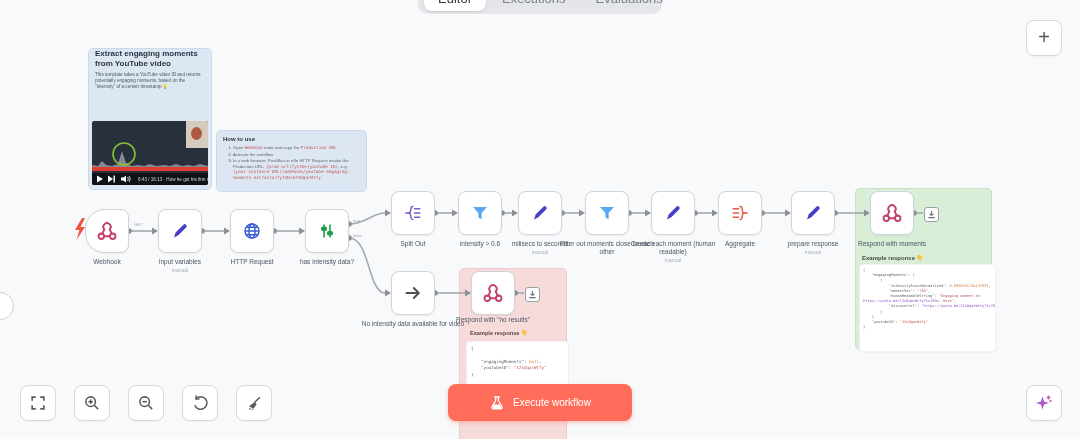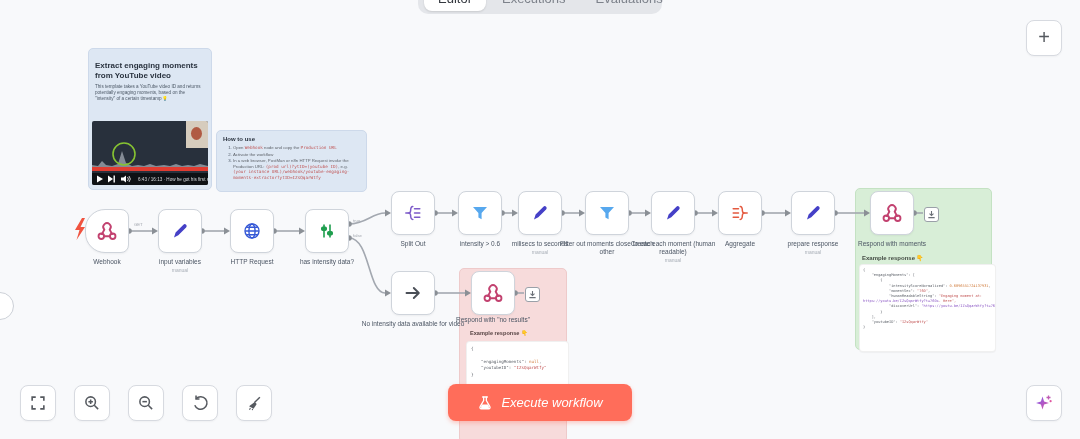--- a/index.html
+++ b/index.html
@@ -60,21 +60,21 @@
   .node-sublabel{position:absolute;text-align:center;font-size:5px;color:#a8aeb6;width:110px;}
   .conn-mini-label{position:absolute;font-size:4.2px;color:#a0a5ad;}
   .plus-square{position:absolute;width:13px;height:13px;background:#fff;
                border:1.2px solid #9aa0a8;border-radius:3px;display:flex;
                align-items:center;justify-content:center;}
 
   
   .execute-btn{position:absolute;left:448px;top:384px;width:184px;height:37px;
                background:#ff6d5a;border-radius:8px;display:flex;align-items:center;
                justify-content:center;gap:8px;box-shadow:0 2px 4px rgba(255,109,90,.35);}
-  .execute-label{color:#ffffff;font-size:13px;font-style:italic;}
+  .execute-label{color:#ffffff;font-size:10px;}
 
   
   .edge-circle{position:absolute;left:-14px;top:292px;width:26px;height:26px;
                border-radius:50%;background:#fff;border:1px solid #ccd0d7;}
 </style>
 </head>
 <body>
 
 <div id="screen">
 
@@ -83,21 +83,21 @@
     <div class="tab">Executions</div>
     <div class="tab">Evaluations</div>
   </div>
 
   <div class="sq-btn" style="left:1026px;top:20px;">
     <span class="plus-glyph">+</span>
   </div>
 
   <div class="edge-circle"></div>
 
-  <div class="sticky blue" style="left:88px;top:48px;width:124px;height:142px;padding:12px 6px;">
+  <div class="sticky blue" style="left:88px;top:48px;width:124px;height:142px;padding:0 6px;">
     <div class="sticky-title" style="font-size:8px;line-height:10px;">Extract engaging moments from YouTube video</div>
     <div class="sticky-body" style="font-size:4.6px;line-height:6px;margin-top:3px;">This template takes a YouTube video ID and returns potentially engaging moments, based on the "intensity" of a certain timestamp 💡</div>
   </div>
 
   <div class="videothumb">
     <svg width="116" height="50" style="position:absolute;left:0;top:0;">
       <polygon points="0,50 0,44 6,45 10,40 14,44 20,45 26,43 30,30 34,42 40,45 46,44 52,45 58,43 64,45 72,44 78,45 84,43 90,45 96,44 102,45 108,43 116,45 116,50" fill="#949ba5" opacity="0.85"></polygon>
       <circle cx="32" cy="33" r="11" fill="none" stroke="#86c232" stroke-width="1.6"></circle>
     </svg>
     <div style="position:absolute;left:0;top:46px;width:116px;height:3.5px;background:#e03c31;"></div>

